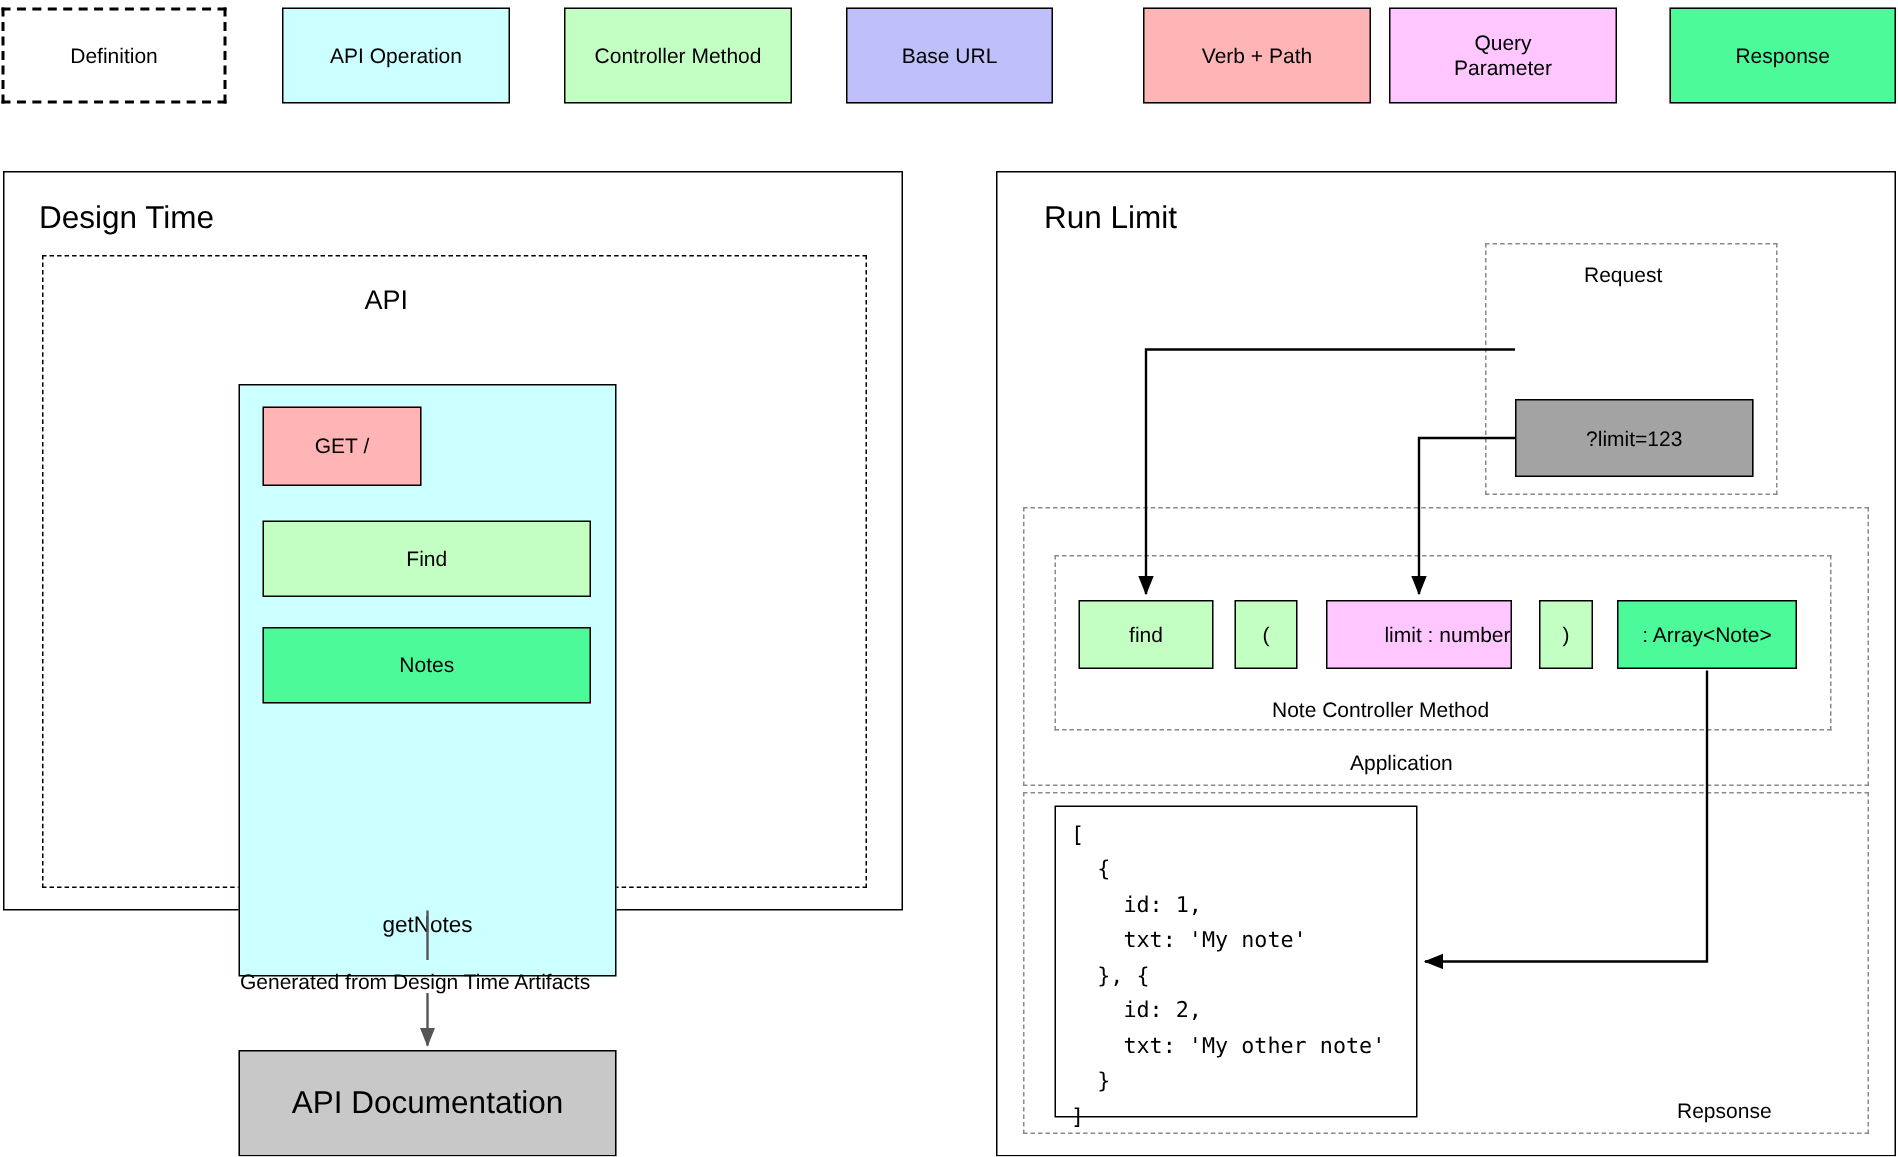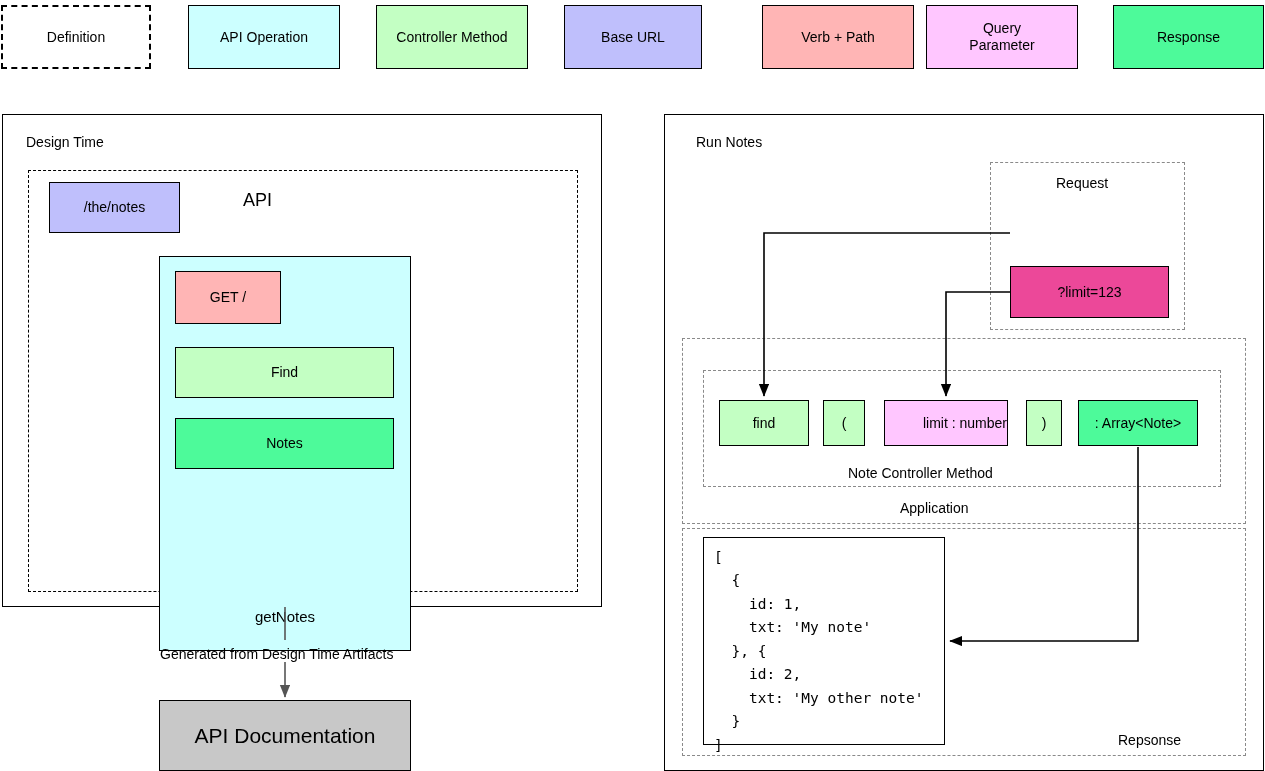--- a/index.html
+++ b/index.html
@@ -48,21 +48,21 @@
     border: 1px dashed #8a8a8a;
     background: transparent;
   }
   .label {
     position: absolute;
     font-size: 14px;
     white-space: nowrap;
   }
   .panel-title {
     position: absolute;
-    font-size: 14px;
+    font-size: 21px;
     white-space: nowrap;
   }
   .big-label {
     position: absolute;
     font-size: 18px;
     white-space: nowrap;
   }
   .codebox {
     position: absolute;
     box-sizing: border-box;
@@ -114,23 +114,20 @@
       <span>Response</span>
     </div>
   </div>
 
   <div class="panel" style="left:2px;top:114px;width:600px;height:493px;"></div>
   <div class="panel-title" style="left:26px;top:134px;">Design Time</div>
 
   <div class="dashed" style="left:28px;top:170px;width:550px;height:422px;"></div>
   <div class="big-label" style="left:243px;top:190px;">API</div>
 
-  <div class="box" style="left:49px;top:182px;width:131px;height:51px;background:#bfbffc;">
-    <span>/the/notes</span>
-  </div>
 
   <div class="box" style="left:159px;top:256px;width:252px;height:395px;background:#ccffff;align-items:flex-end;justify-content:center;">
     <span style="margin-bottom:24px;font-size:15px;">getNotes</span>
   </div>
 
   <div class="box" style="left:175px;top:271px;width:106px;height:53px;background:#ffb5b5;">
     <span>GET /</span>
   </div>
   <div class="box" style="left:175px;top:347px;width:219px;height:51px;background:#c3ffc3;">
     <span>Find</span>
@@ -139,26 +136,26 @@
     <span>Notes</span>
   </div>
 
   <div class="label" style="left:160px;top:646px;">Generated from Design Time Artifacts</div>
 
   <div class="box" style="left:159px;top:700px;width:252px;height:71px;background:#c8c8c8;font-size:21px;">
     <span>API Documentation</span>
   </div>
 
   <div class="panel" style="left:664px;top:114px;width:600px;height:657px;"></div>
-  <div class="panel-title" style="left:696px;top:134px;">Run Notes</div>
+  <div class="panel-title" style="left:696px;top:134px;">Run Limit</div>
 
   <div class="dotted" style="left:990px;top:162px;width:195px;height:168px;"></div>
   <div class="label" style="left:1056px;top:175px;">Request</div>
 
-  <div class="box" style="left:1010px;top:266px;width:159px;height:52px;background:#ec4899;">
+  <div class="box" style="left:1010px;top:266px;width:159px;height:52px;background:#a3a3a3;">
     <span>?limit=123</span>
   </div>
 
   <div class="dotted" style="left:682px;top:338px;width:564px;height:186px;"></div>
   <div class="label" style="left:900px;top:500px;">Application</div>
 
   <div class="dotted" style="left:703px;top:370px;width:518px;height:117px;"></div>
   <div class="label" style="left:848px;top:465px;">Note Controller Method</div>
 
   <div class="box" style="left:719px;top:400px;width:90px;height:46px;background:#c3ffc3;">

